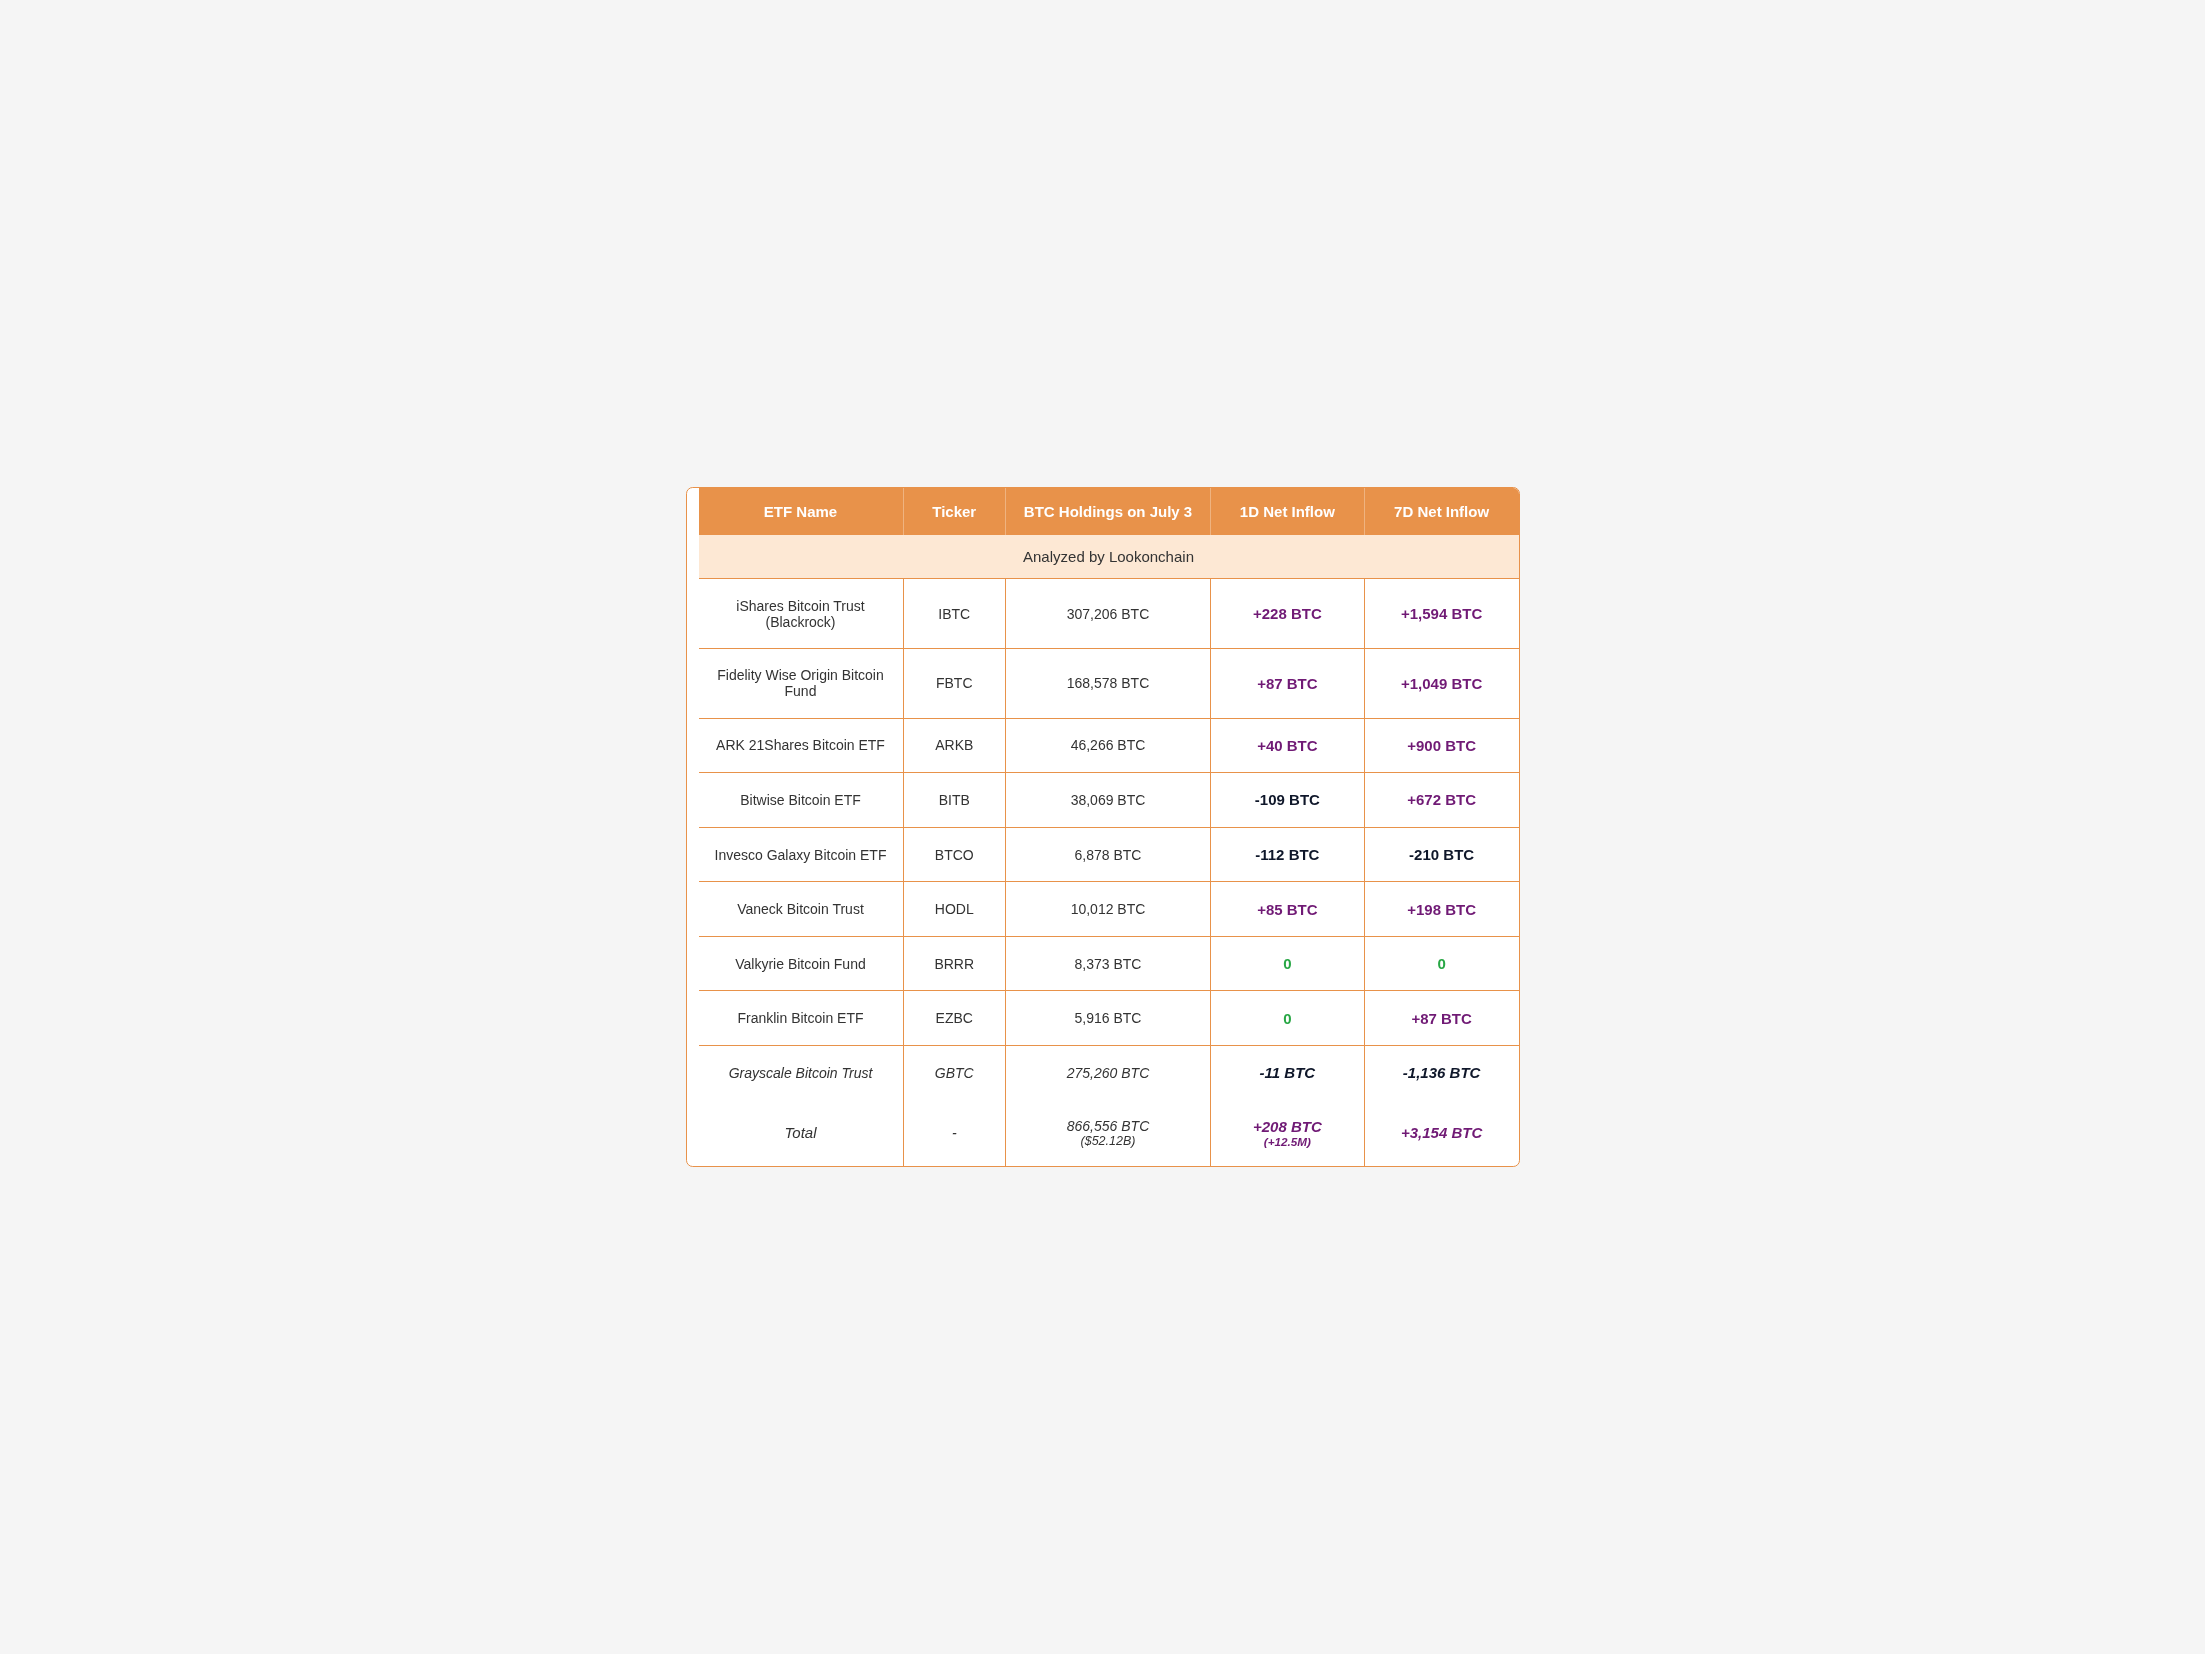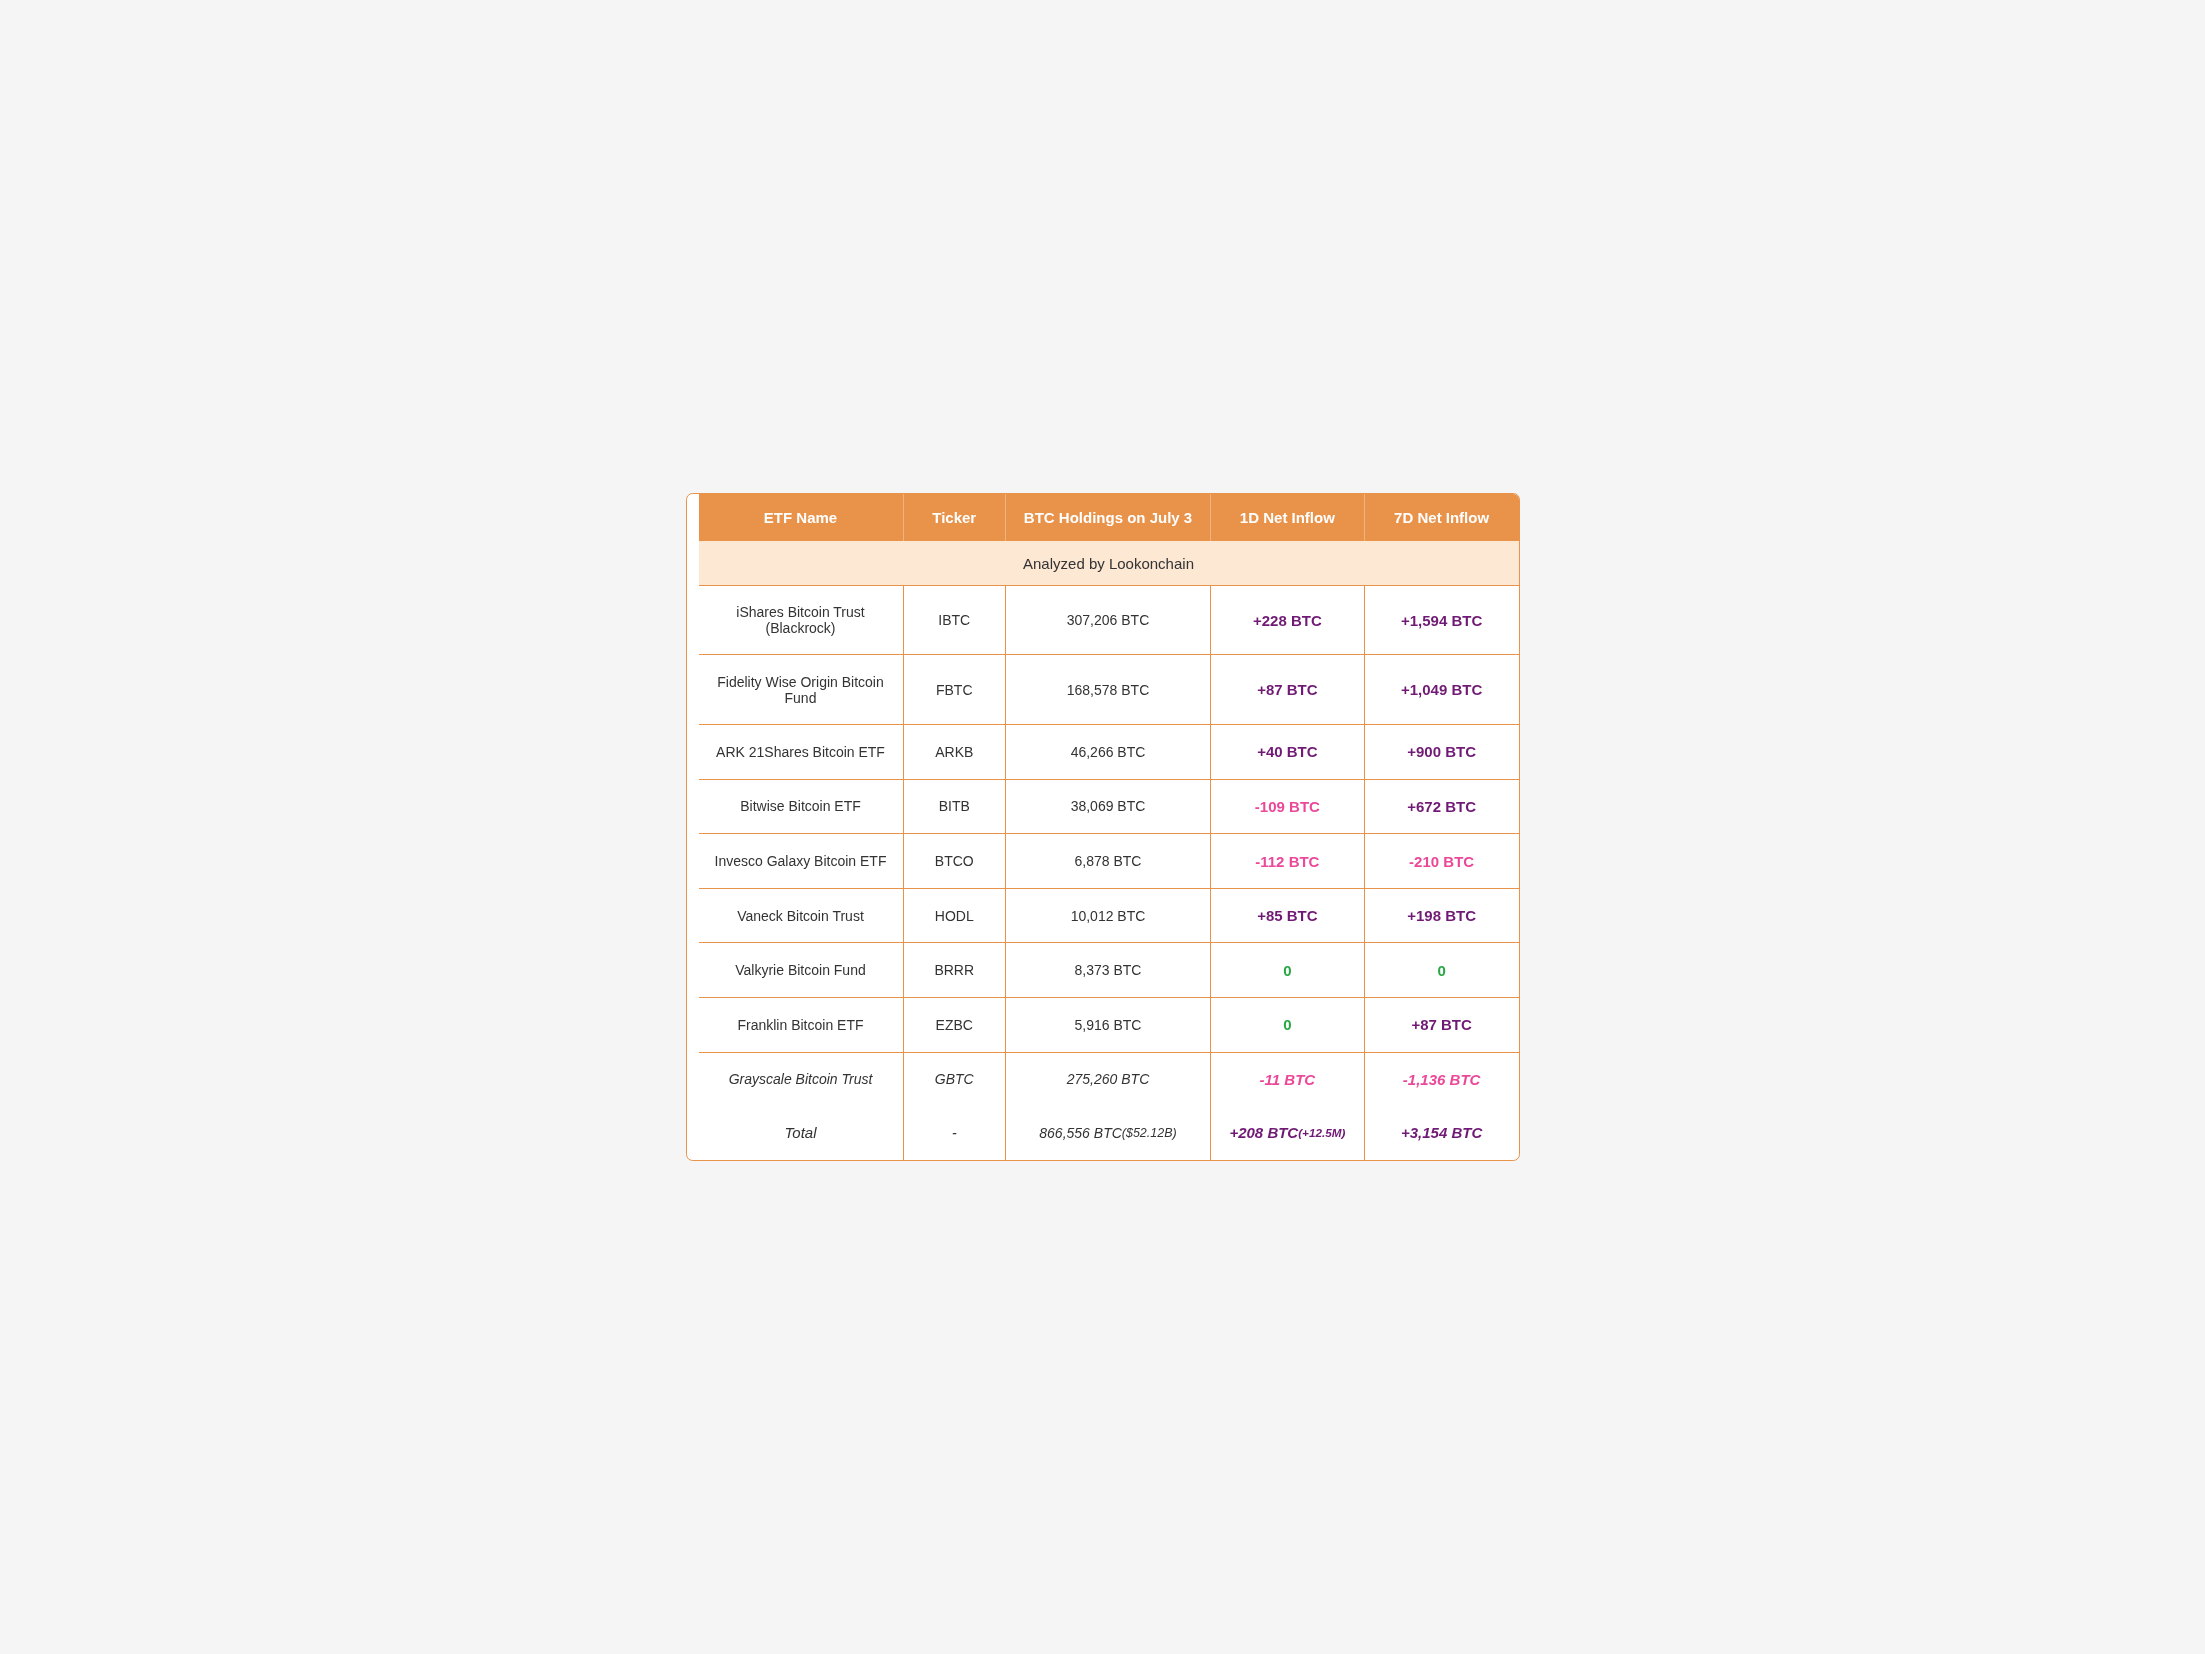--- a/index.html
+++ b/index.html
@@ -80,33 +80,34 @@
       border-right: none;
     }
 
     .positive {
       color: #701a75;
       font-weight: bold;
       font-size: 15px;
     }
 
     .negative {
-      color: #ec4899;
+      color: #0f172a;
       font-weight: bold;
       font-size: 15px;
     }
 
     .zero {
       color: #28a745;
       font-weight: bold;
       font-size: 15px;
     }
 
     .total-btc {
       display: flex;
+      flex-direction: column;
       align-items: center;
       font-size: 14px;
       color: #333;
     }
 
     .total-usd {
       font-size: 12.5px;
       color: #333;
     }
 

